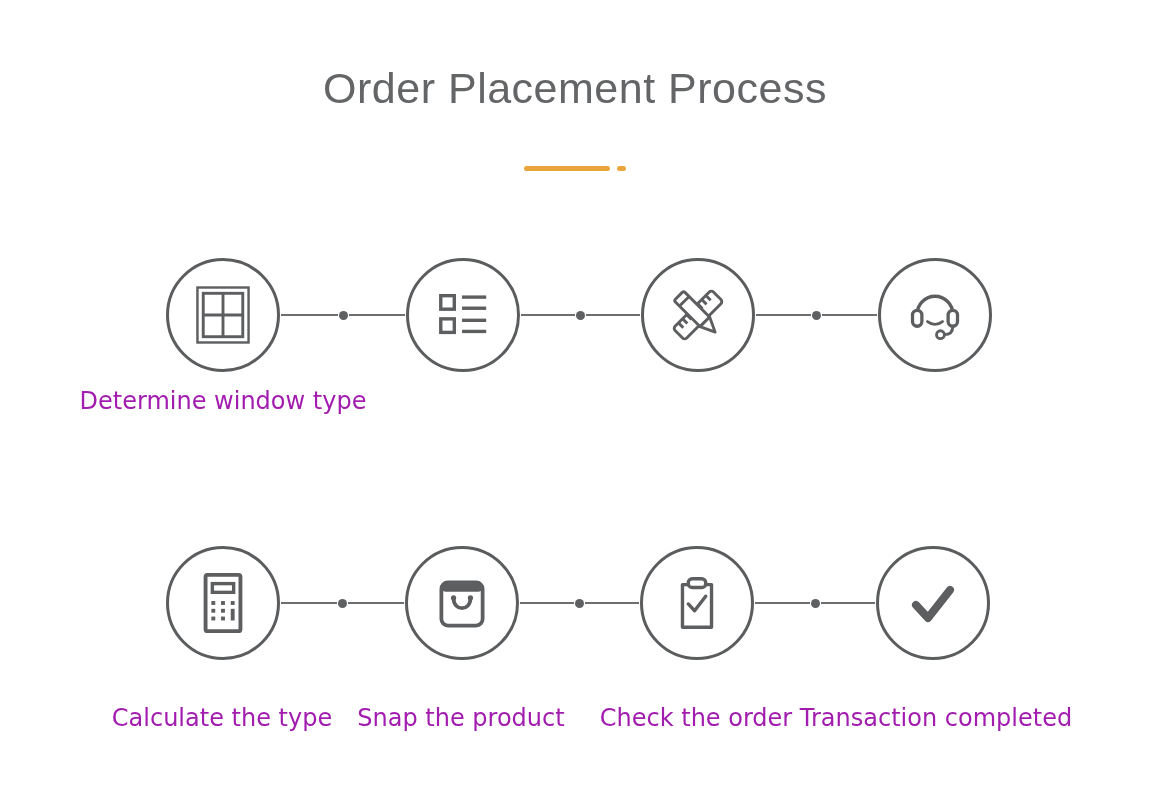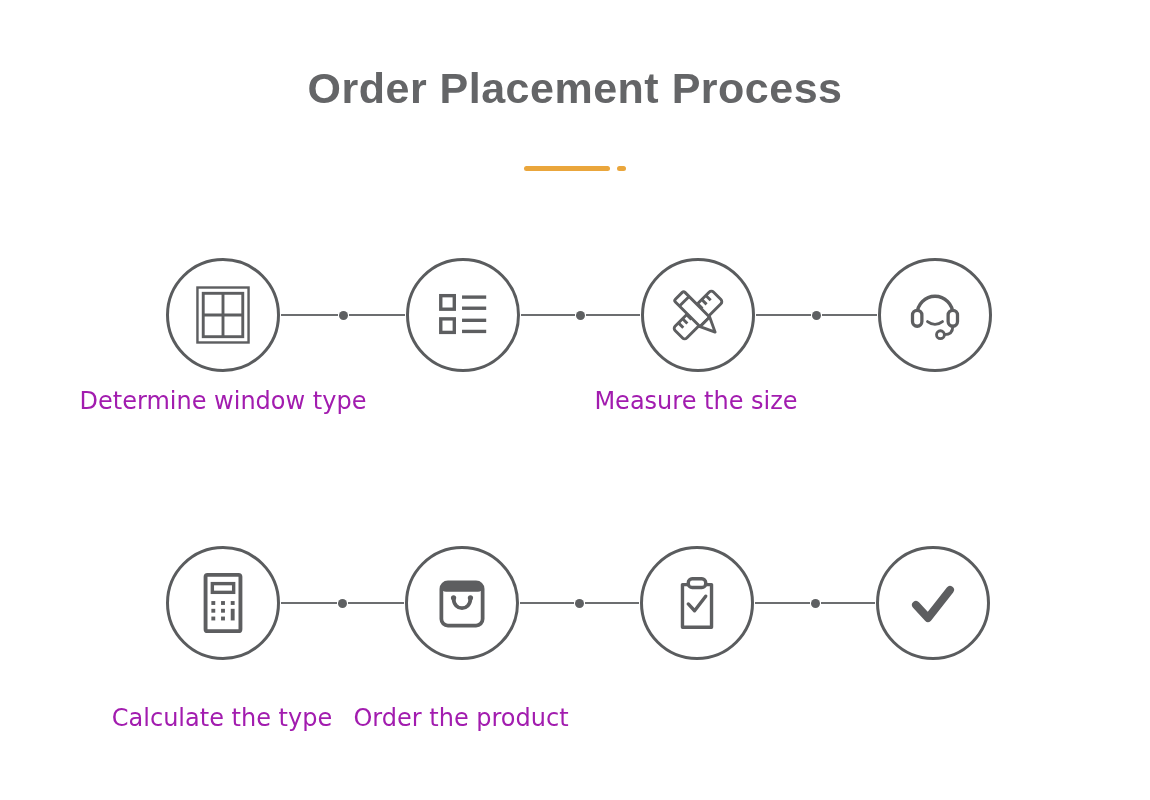--- a/index.html
+++ b/index.html
@@ -2,21 +2,21 @@
 <html><head>
 <meta charset="utf-8">
 <style>
   html,body{margin:0;padding:0;background:#ffffff;}
   .canvas{
     position:relative;width:1150px;height:800px;background:#ffffff;overflow:hidden;
     font-family:"DejaVu Sans","Liberation Sans",sans-serif;
   }
   .title{
     position:absolute;top:64px;left:0;width:100%;text-align:center;
-    font-family:"Liberation Sans",sans-serif;font-weight:bold;font-size:43px;
+    font-family:"Liberation Sans",sans-serif;font-weight:normal;font-size:43px;
     color:#646567;letter-spacing:.5px;
   }
   .divider{position:absolute;top:166px;left:0;width:100%;display:flex;justify-content:center;align-items:center;gap:7px;}
   .divider .bar{width:86px;height:5px;border-radius:3px;background:#EAA63C;}
   .divider .enddot{width:9px;height:5px;border-radius:3px;background:#EAA63C;}
 
   .step-circle{
     position:absolute;width:114px;height:114px;box-sizing:border-box;
     border:3px solid #5a5c5e;border-radius:50%;background:#fff;
     display:flex;align-items:center;justify-content:center;z-index:2;
@@ -122,21 +122,20 @@
           <path d="M23.5 12 h7 M23.5 18 h7 M23.5 24 h7 M23.5 40 h7 M23.5 46 h7 M23.5 52 h7"></path>
         </g>
         <g transform="rotate(-45 32 32)">
           <rect x="25" y="4" width="14" height="38" rx="2" fill="#ffffff"></rect>
           <line x1="25" y1="12" x2="39" y2="12"></line>
           <path d="M25 42 L32 57 L39 42 Z" fill="#ffffff" stroke-linejoin="round"></path>
         </g>
       </g>
     </svg>
   </div>
-  <div class="step-label l-r1c3">Measure the size</div>
 
   <div class="step-circle c-r1c4">
     <svg width="60" height="60" viewBox="0 0 64 64">
       <g fill="none" stroke="#5d5e60" stroke-linecap="round">
         <path d="M13 31 A19 19 0 0 1 51 31" stroke-width="3.5"></path>
         <rect x="8" y="27" width="10" height="17" rx="5" fill="#ffffff" stroke-width="3.5"></rect>
         <rect x="46" y="27" width="10" height="17" rx="5" fill="#ffffff" stroke-width="3.5"></rect>
         <path d="M24 39 Q32 45 40 39" stroke-width="3"></path>
         <path d="M51 44 Q51 53 42 53" stroke-width="3"></path>
         <circle cx="37.8" cy="53" r="4.2" fill="#ffffff" stroke-width="3"></circle>
@@ -166,31 +165,33 @@
 
   <div class="step-circle c-r2c2">
     <svg width="60" height="60" viewBox="0 0 64 64">
       <rect x="10" y="10" width="44" height="46" rx="7" fill="none" stroke="#5d5e60" stroke-width="4"></rect>
       <rect x="10" y="10" width="44" height="10" rx="5" fill="#5d5e60" stroke="none"></rect>
       <path d="M23 27 C23 41 41 41 41 27" fill="none" stroke="#5d5e60" stroke-width="4" stroke-linecap="round"></path>
       <circle cx="23" cy="26.5" r="2.8" fill="#5d5e60"></circle>
       <circle cx="41" cy="26.5" r="2.8" fill="#5d5e60"></circle>
     </svg>
   </div>
-  <div class="step-label l-r2c2">Order the product</div>
+  <div class="step-label l-r2c2">Snap the product</div>
 
   <div class="step-circle c-r2c3">
     <svg width="58" height="62" viewBox="0 0 56 64">
       <g fill="none" stroke="#5d5e60" stroke-linecap="round" stroke-linejoin="round">
         <path d="M19 13 H13 V57 H43 V13 H37" stroke-width="3.5"></path>
         <rect x="19" y="7" width="18" height="9" rx="4" fill="#ffffff" stroke-width="3.5"></rect>
         <path d="M19 33 L25.5 40 L37 25" stroke-width="3.5"></path>
       </g>
     </svg>
   </div>
+  <div class="step-label l-r2c3">Check the order</div>
 
   <div class="step-circle c-r2c4">
     <svg width="64" height="64" viewBox="0 0 64 64">
       <path d="M15 34 L27 47 L49 19" fill="none" stroke="#5d5e60" stroke-width="8" stroke-linecap="round" stroke-linejoin="round"></path>
     </svg>
   </div>
+  <div class="step-label l-r2c4">Transaction completed</div>
 
 </div>
 
 </body></html>

